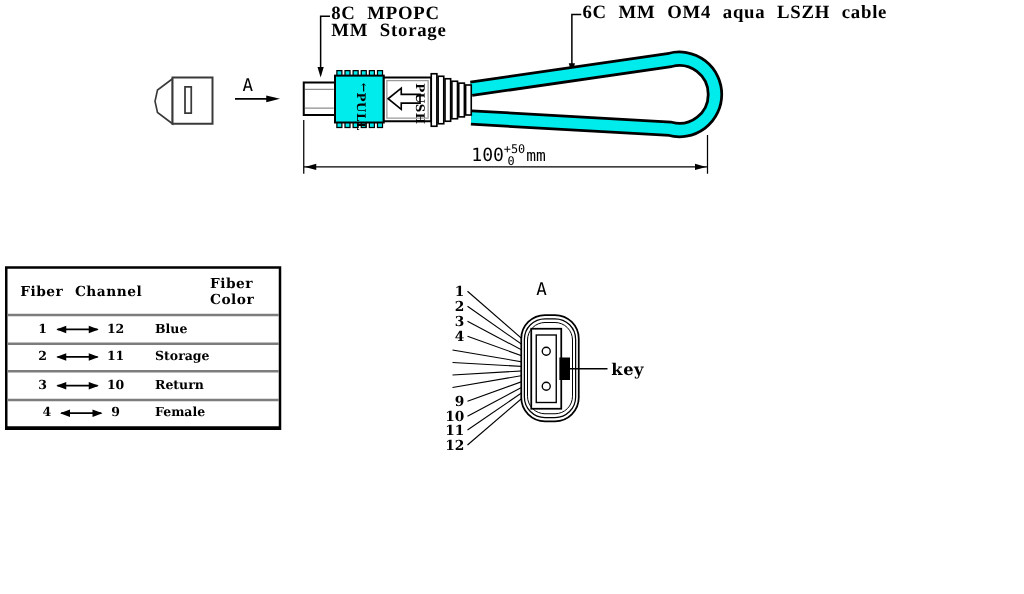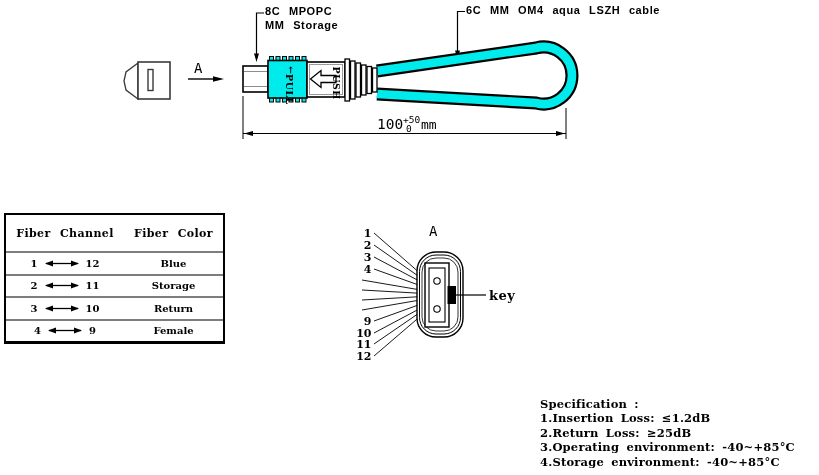--- a/index.html
+++ b/index.html
@@ -1,33 +1,33 @@
 <!DOCTYPE html>
 <html><head>
 <meta charset="utf-8">
 <style>
   html,body{margin:0;padding:0;background:#fff;}
   #canvas{position:relative;width:819px;height:475px;background:#fff;overflow:hidden;
           font-family:"DejaVu Serif",serif;}
   .abs{position:absolute;}
-  .lbl{font-family:Liberation Sans, sans-serif;font-weight:bold;font-size:11px;line-height:14px;
+  .lbl{font-family:Liberation Serif, serif;font-weight:bold;font-size:15px;line-height:14px;
        letter-spacing:.6px;word-spacing:5px;white-space:nowrap;color:#000;}
   svg{position:absolute;left:0;top:0;}
   svg text{fill:#000;}
   svg text.cad{font-family:"DejaVu Serif",serif;font-weight:bold;}
   svg text.cadthin{font-family:"DejaVu Sans Mono",monospace;font-weight:normal;}
   svg text.dim{font-family:"DejaVu Sans Mono",monospace;font-weight:normal;}
 
   
   #fiber-table{left:4px;top:213px;width:217px;border:2px solid #000;border-bottom-width:3px;
                background:#fff;}
-  #fiber-table .hdr{display:flex;height:36px;align-items:center;}
+  #fiber-table .hdr{display:flex;height:36px;align-items:center;gap:44px;}
   #fiber-table .hdr span{font-weight:bold;font-size:11px;letter-spacing:.4px;word-spacing:5px;}
   #fiber-table .c1{flex:0 0 118px;text-align:center;}
-  #fiber-table .c2{flex:1;text-align:center;}
+  #fiber-table .c2{flex:1;}
   #fiber-table .row{display:flex;height:20.5px;align-items:center;border-top:2px solid #7d7d7d;}
   #fiber-table .row .chan{display:flex;justify-content:center;align-items:center;gap:6px;}
   #fiber-table .row span{font-weight:bold;font-size:10px;}
 
   
   #spec{left:540px;top:397px;font-weight:bold;font-size:11.5px;line-height:14.4px;
         letter-spacing:.2px;word-spacing:3px;white-space:nowrap;color:#000;}
 </style>
 </head>
 <body>
@@ -216,21 +216,14 @@
             <line x1="2" y1="4.5" x2="34" y2="4.5" stroke="#000" stroke-width="1.3"></line>
             <polygon points="1,4.5 9,1.5 9,7.5" fill="#000"></polygon>
             <polygon points="35,4.5 27,1.5 27,7.5" fill="#000"></polygon>
           </svg>
         <span>9</span>
       </div>
       <span class="c2">Female</span>
     </div>
   </div>
 
-  <div class="abs" id="spec">
-    <div>Specification :</div>
-    <div>1.Insertion Loss: ≤1.2dB</div>
-    <div>2.Return Loss: ≥25dB</div>
-    <div>3.Operating environment: -40~+85°C</div>
-    <div>4.Storage environment: -40~+85°C</div>
-  </div>
 
 </div>
 
 </body></html>

